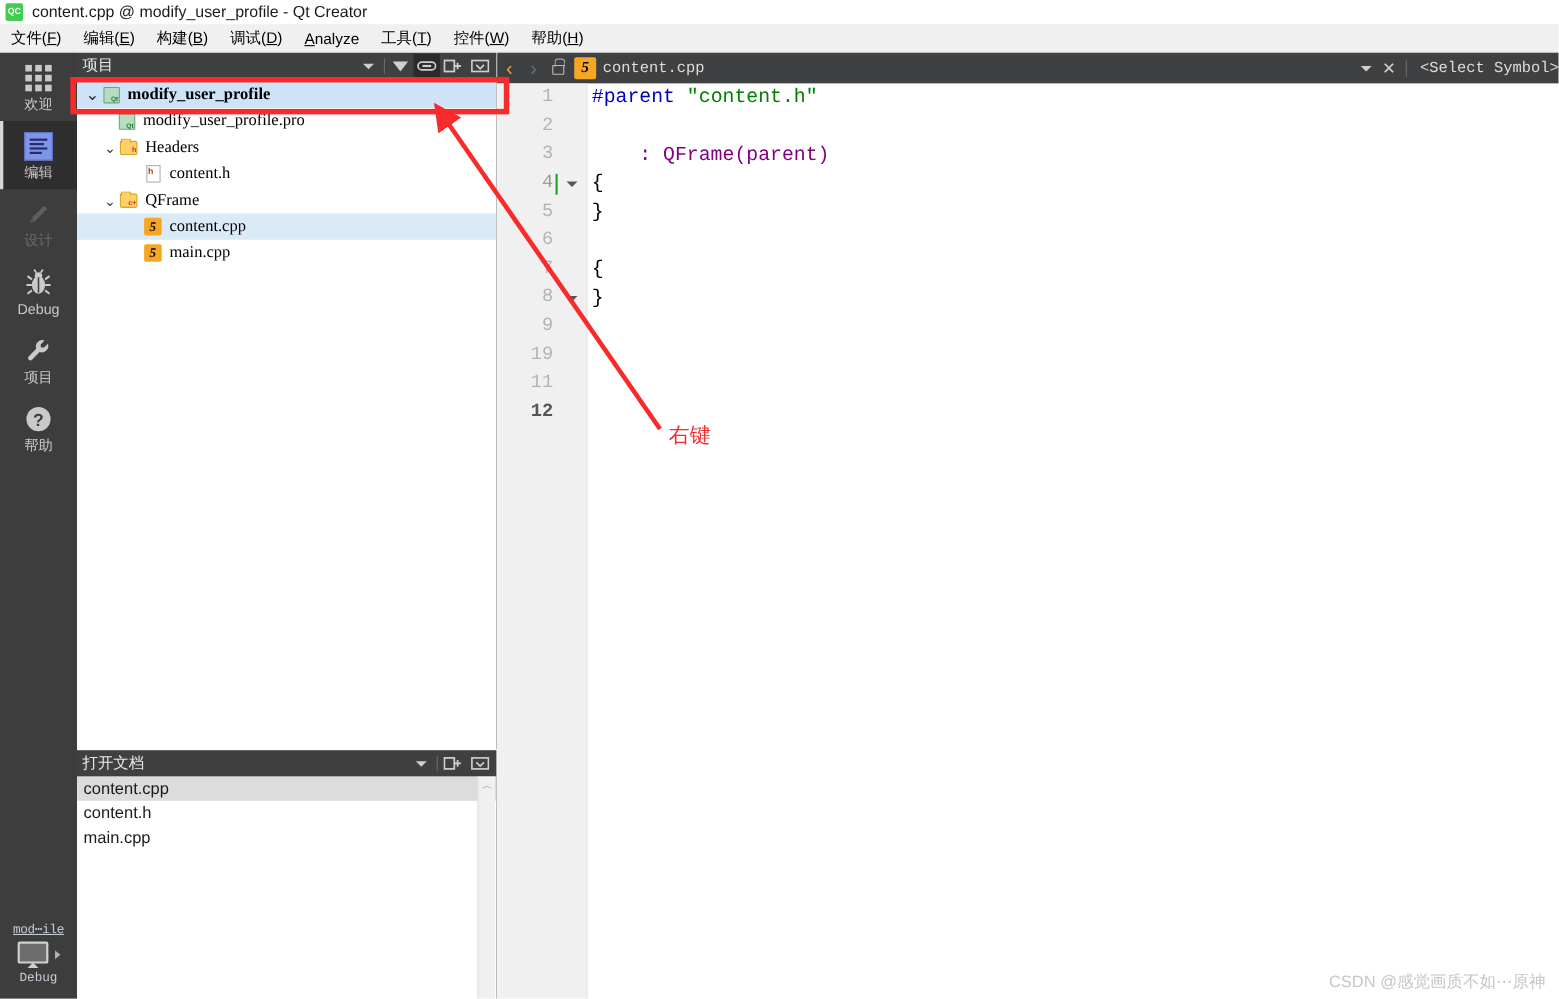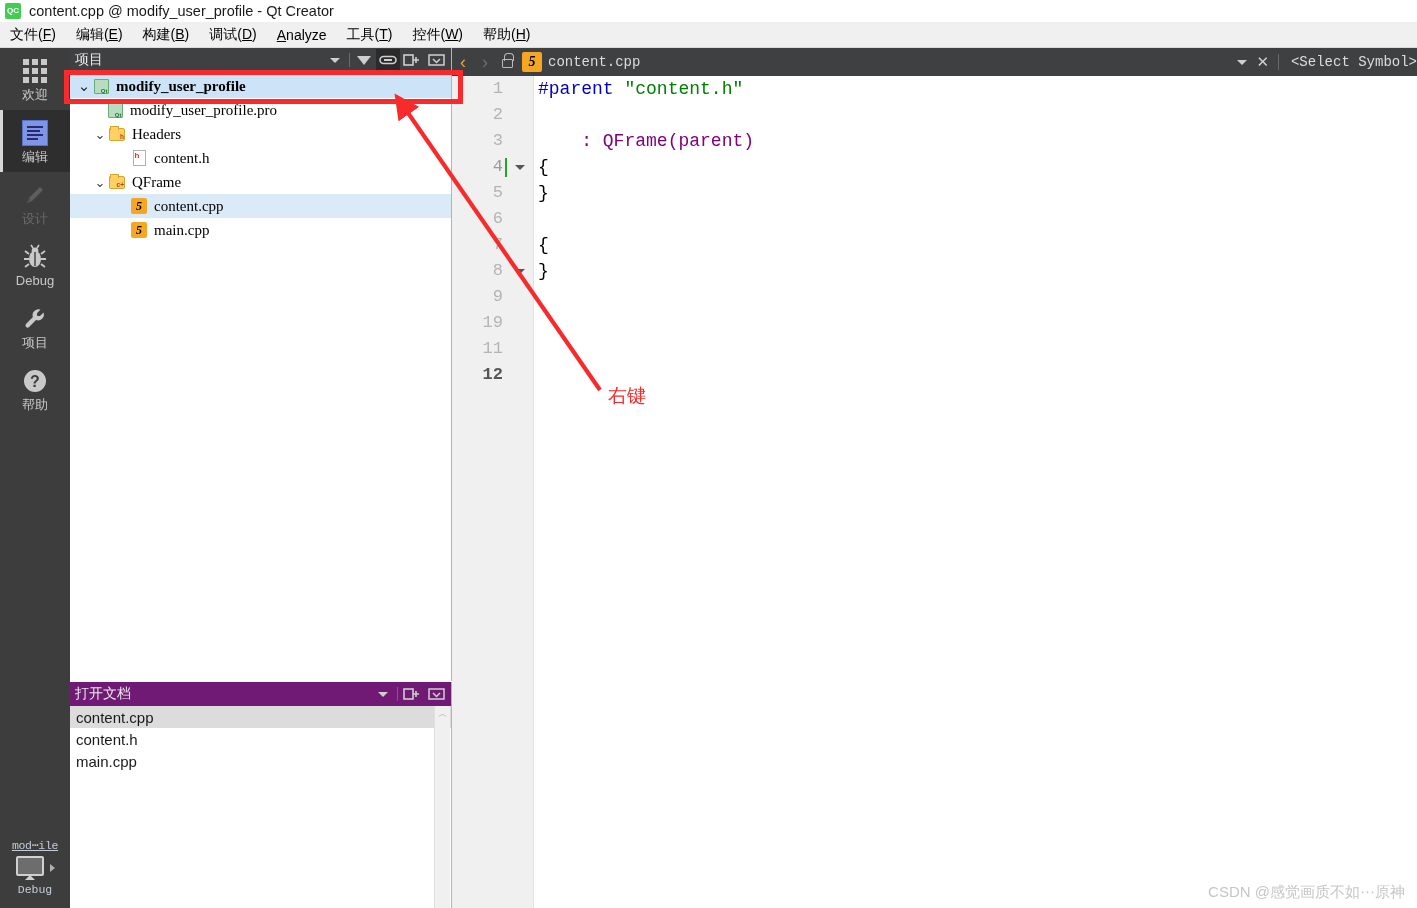--- a/index.html
+++ b/index.html
@@ -186,21 +186,21 @@
   .ic-cpp span {
     color: #000; font-size: 12px; font-weight: bold; font-style: italic; line-height: 1;
     font-family: "Liberation Serif", serif;
   }
 
   
   .docpanel {
     position: absolute; left: 70px; top: 682px; width: 382px; height: 226px;
     background: #ffffff; border-right: 1px solid #b4b4b4;
   }
-  .docpanel .panel-header { background: #701a75; justify-content: center; }
+  .docpanel .panel-header { background: #404040; justify-content: center; }
   .doclist { font-size: 15px; color: #1a1a1a; font-family: "Liberation Sans", sans-serif; }
   .doc-row { height: 22px; display: flex; align-items: center; padding-left: 6px; }
   .doc-row.sel { background: #dcdcdc; }
   .docscroll {
     position: absolute; right: 1px; top: 24px; width: 16px; bottom: 0;
     background: #f0f0f0; border-left: 1px solid #e0e0e0;
   }
   .docscroll .up {
     width: 16px; height: 16px; display: flex; align-items: center; justify-content: center;
     color: #9a9a9a; font-size: 10px;

